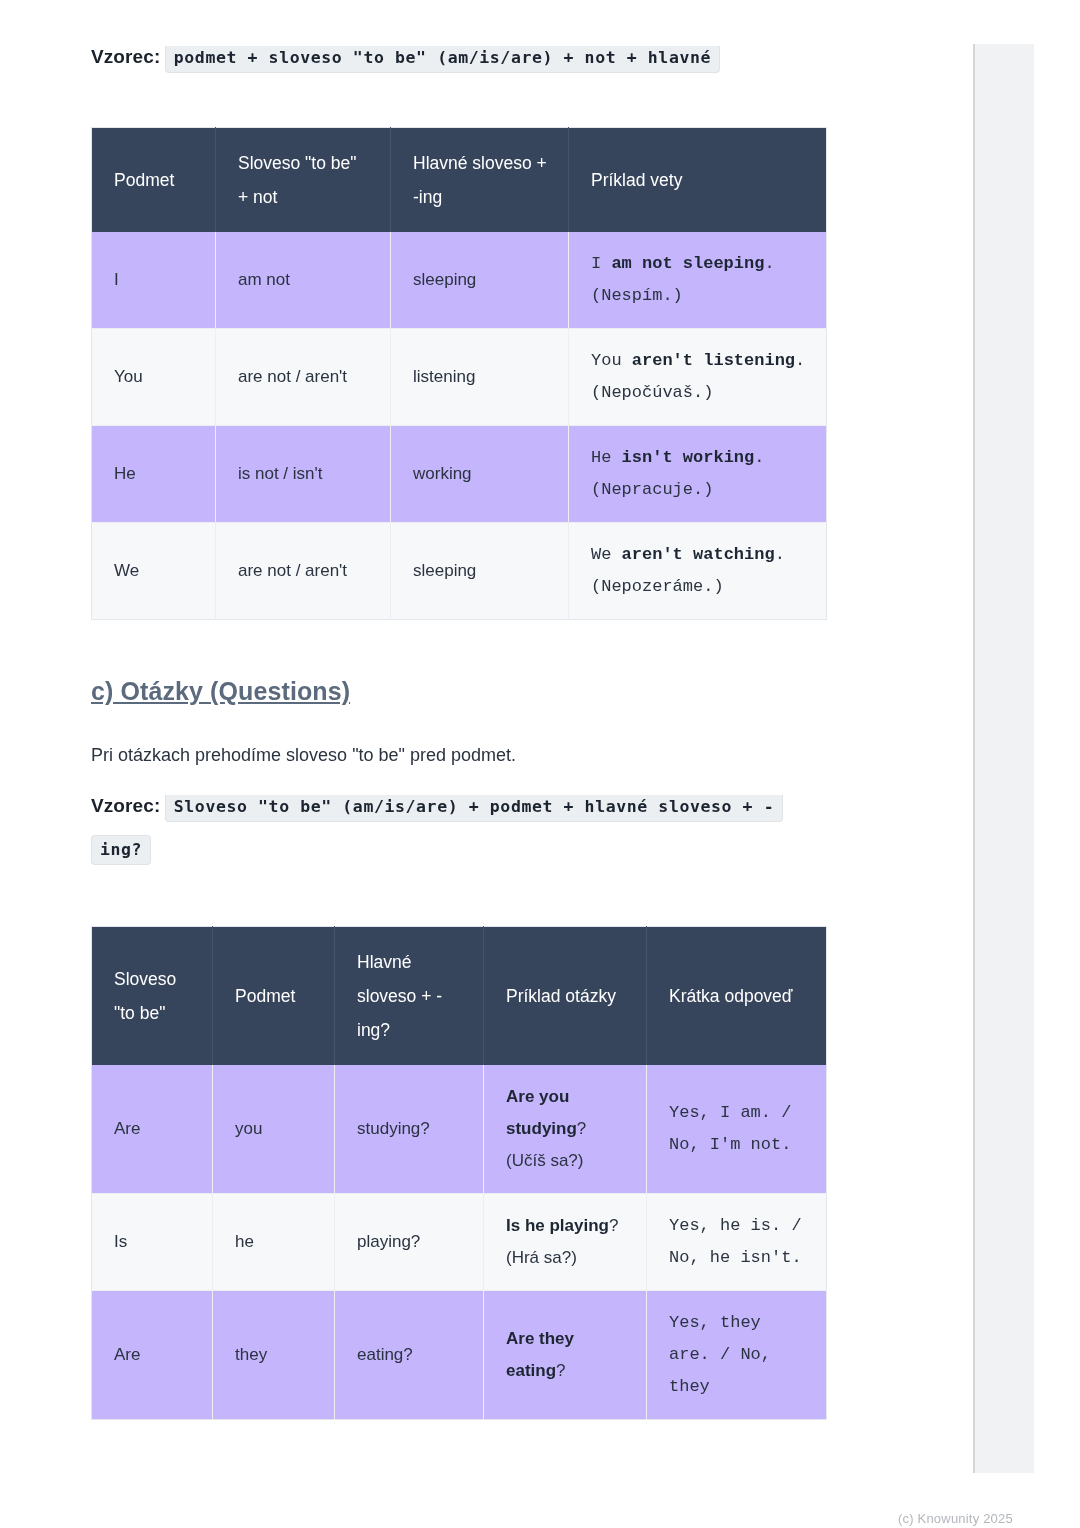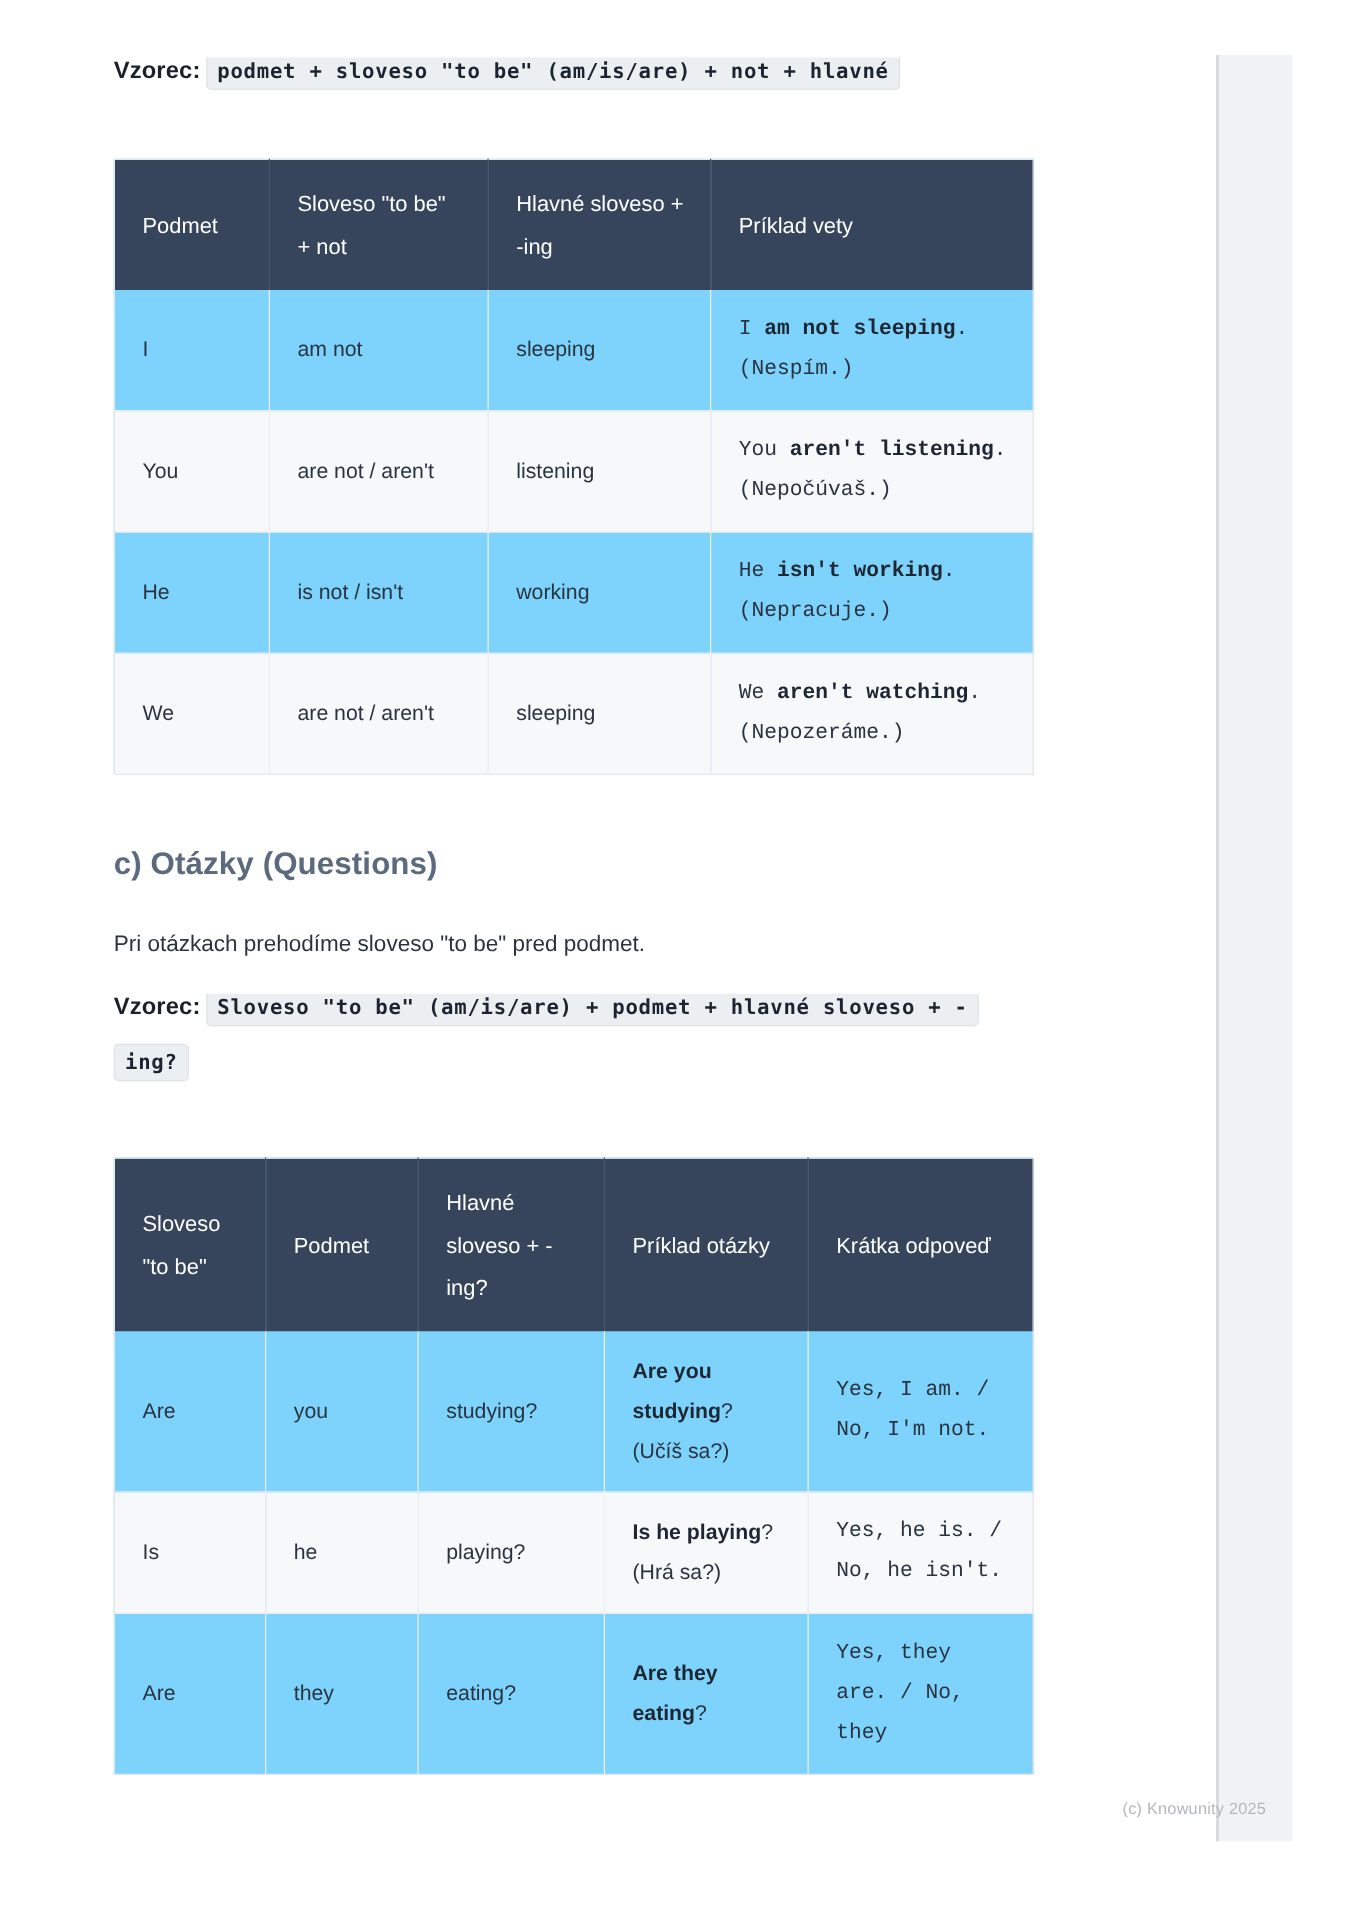--- a/index.html
+++ b/index.html
@@ -68,21 +68,21 @@
     padding: 0;
   }
   .formula-row1 { margin-top: 46px; height: 38px; white-space: nowrap; overflow: hidden; }
   .formula-row2 { margin-top: 7px; height: 38px; white-space: nowrap; }
 
   
   table.grammar-table {
     border-collapse: collapse;
     width: 735px;
     table-layout: fixed;
-    background: #7dd3fc;
+    background: #c4b5fd;
     border: 1px solid #e3e6ea;
   }
   table.grammar-table thead th {
     background: #37455c;
     color: #ffffff;
     font-size: 17.5px;
     font-weight: normal;
     text-align: left;
     padding: 18px 20px 18px 22px;
     line-height: 34px;
@@ -124,33 +124,34 @@
   .t2 tbody td { padding: 14px 12px 14px 20px; line-height: 34px; }
 
   
   h2.section-heading {
     font-size: 25px;
     font-weight: bold;
     color: #5b6a7d;
     margin: 54px 0 0 0;
     line-height: 34px;
     letter-spacing: 0.1px;
+    text-decoration: underline;
   }
   p.body-text {
     font-size: 18px;
     color: #2a3340;
     line-height: 30px;
     margin: 32px 0 0 0;
   }
 
   
   .watermark {
     position: absolute;
     left: 898px;
-    top: 1439px;
+    top: 1511px;
     font-size: 13px;
     color: #b3b7bc;
     white-space: nowrap;
     letter-spacing: 0.2px;
   }
 </style>
 </head>
 <body>
 
 <div class="doc">

